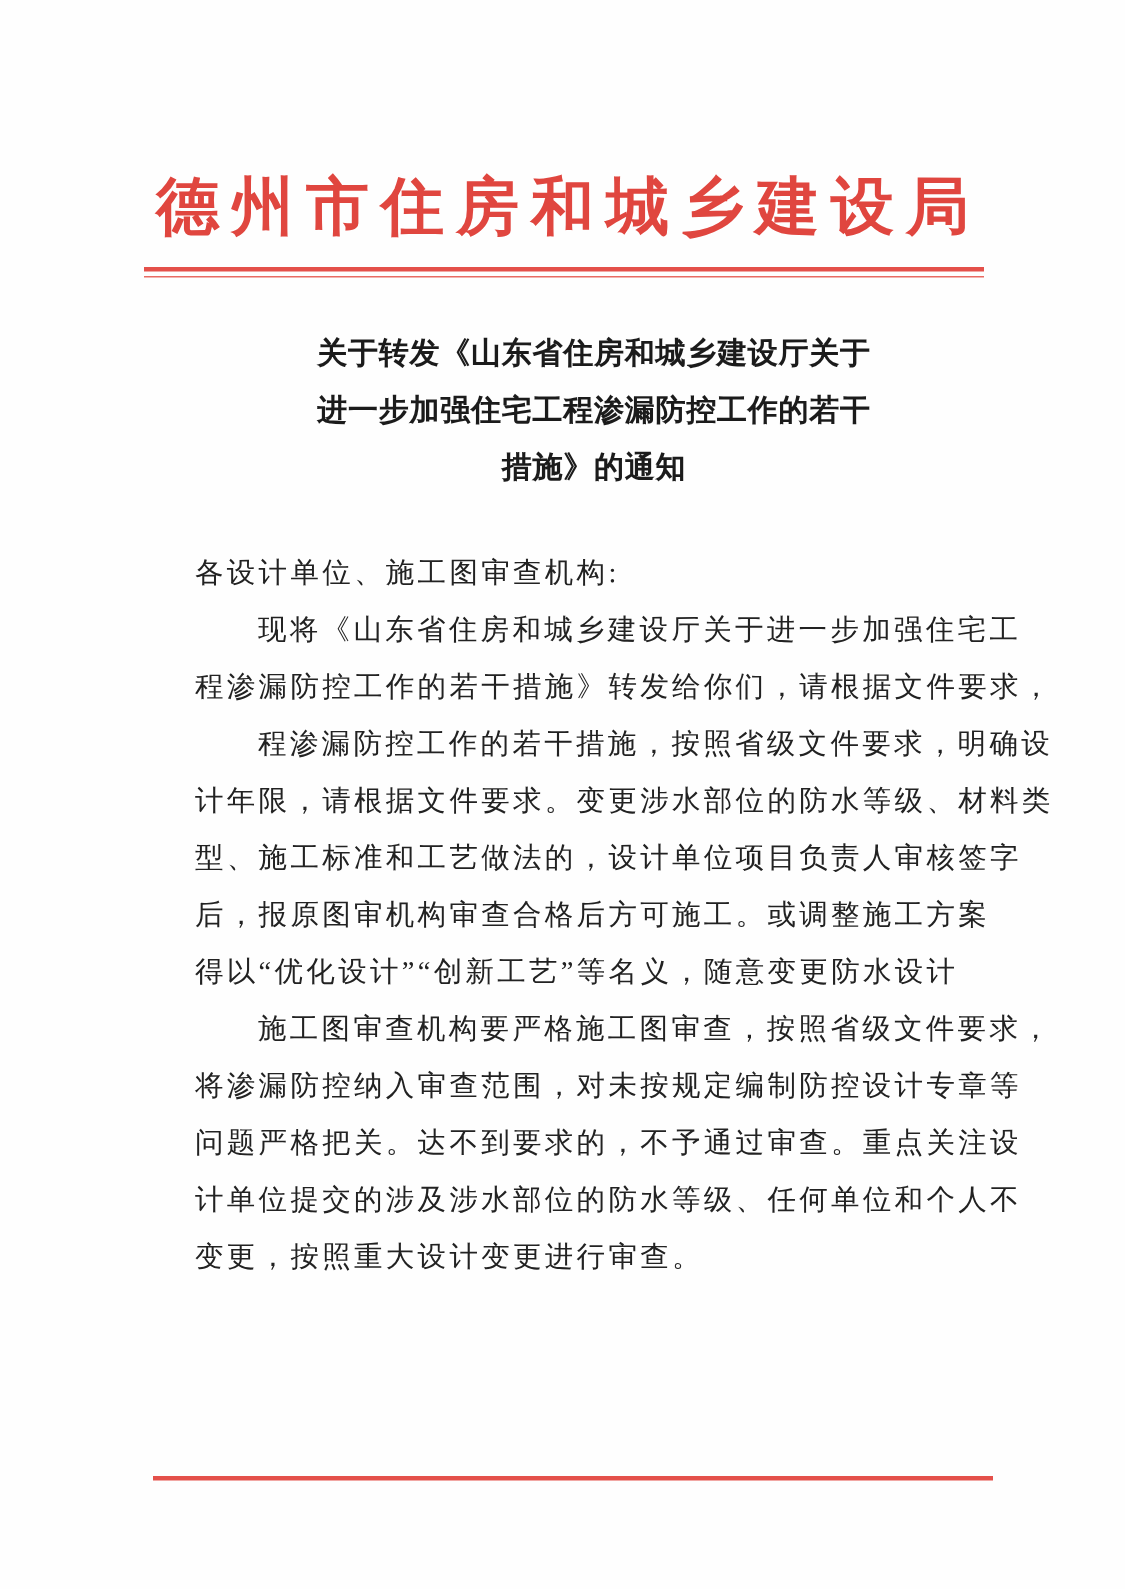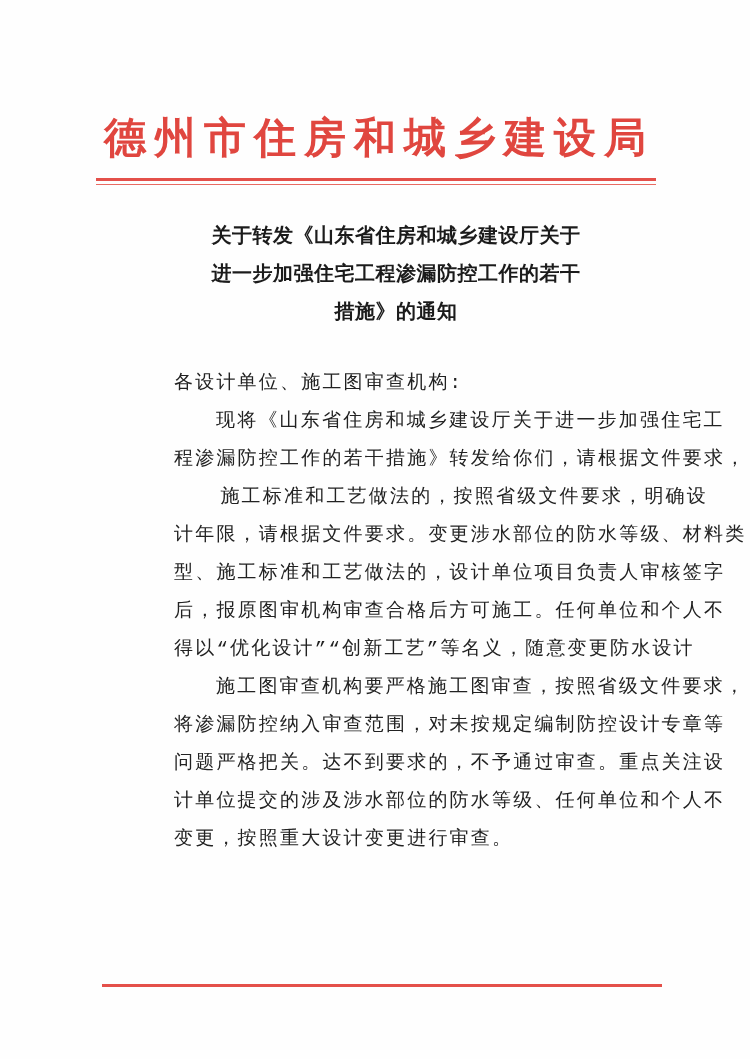--- a/index.html
+++ b/index.html
@@ -69,26 +69,25 @@
     }
     .doc-title .tline {
       display: block;
       white-space: nowrap;
     }
     .body-text {
       position: absolute;
       left: 130px;
       top: 364px;
       width: 534px;
-      font-family: Liberation Mono, monospace;
+      font-family: Liberation Serif, serif;
       font-size: 19px;
       line-height: 38px;
       color: #222222;
       letter-spacing: 2.2px;
-      margin-left: 44px;
     }
     .body-text .bline {
       display: block;
       white-space: nowrap;
       height: 38px;
     }
     .body-text .bline.indent {
       padding-left: 42px;
       text-align: right;
     }
@@ -128,24 +127,24 @@
     <span class="tline">进一步加强住宅工程渗漏防控工作的若干</span>
     <span class="tline">措施》的通知</span>
   </div>
 
   <div class="body-text">
     <span class="bline">各设计单位、施工图审查机构:</span>
 
     <span class="bline indent">现将《山东省住房和城乡建设厅关于进一步加强住宅工</span>
     <span class="bline">程渗漏防控工作的若干措施》转发给你们，请根据文件要求，</span>
 
-    <span class="bline indent">施工标准和工艺做法的，按照省级文件要求，明确设</span>
+    <span class="bline indent">程渗漏防控工作的若干措施，按照省级文件要求，明确设</span>
     <span class="bline">计年限，请根据文件要求。变更涉水部位的防水等级、材料类</span>
     <span class="bline">型、施工标准和工艺做法的，设计单位项目负责人审核签字</span>
-    <span class="bline">后，报原图审机构审查合格后方可施工。任何单位和个人不</span>
+    <span class="bline">后，报原图审机构审查合格后方可施工。或调整施工方案</span>
     <span class="bline">得以“优化设计”“创新工艺”等名义，随意变更防水设计</span>
 
     <span class="bline indent">施工图审查机构要严格施工图审查，按照省级文件要求，</span>
     <span class="bline">将渗漏防控纳入审查范围，对未按规定编制防控设计专章等</span>
     <span class="bline">问题严格把关。达不到要求的，不予通过审查。重点关注设</span>
     <span class="bline">计单位提交的涉及涉水部位的防水等级、任何单位和个人不</span>
     <span class="bline">变更，按照重大设计变更进行审查。</span>
   </div>
 
   <div class="rule-bottom"></div>

